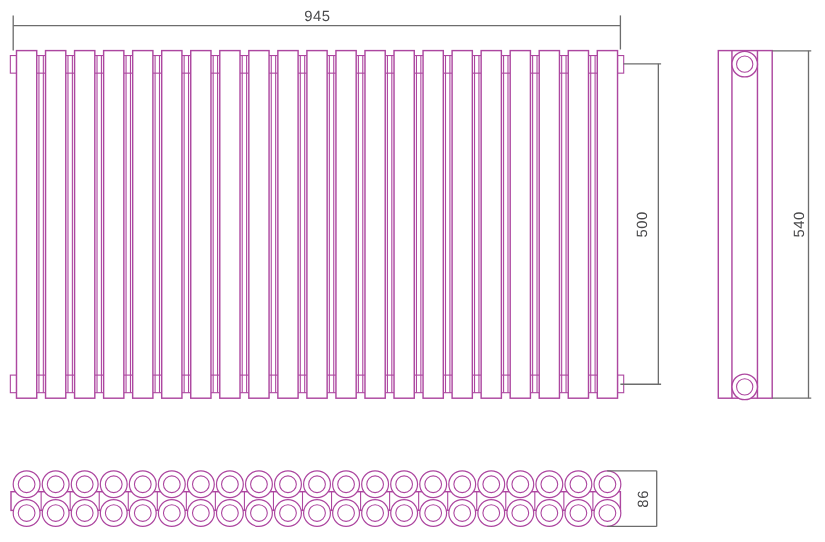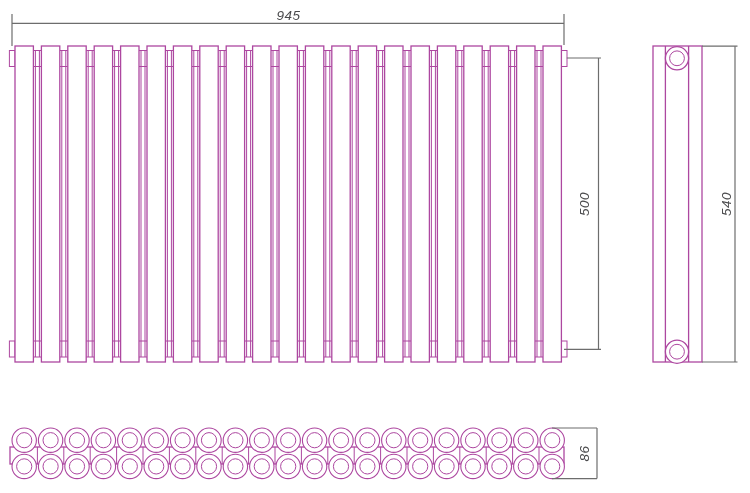--- a/index.html
+++ b/index.html
@@ -2,21 +2,21 @@
 <html style="--outline: #ad47a0; --dimline: #6d6d6d; --dimtext: #4b4b4d; --bg: #ffffff;"><head>
 <meta charset="utf-8">
 <style>
   :root{
     --outline:#ad47a0;
     --dimline:#6d6d6d;
     --dimtext:#4b4b4d;
     --bg:#ffffff;
   }
   html,body{margin:0;padding:0;background:var(--bg);}
-  .canvas-wrap{width:750px;height:493px;background:var(--bg);overflow:hidden;font-style:italic;}
+  .canvas-wrap{width:750px;height:493px;background:var(--bg);overflow:hidden;}
   svg{display:block;}
   .mg{fill:none;stroke:var(--outline);stroke-width:1.3;}
   .mgf{fill:#fff;stroke:var(--outline);stroke-width:1.3;}
   .mgt{fill:none;stroke:var(--outline);stroke-width:1;}
   .mgtf{fill:#fff;stroke:var(--outline);stroke-width:1.1;}
   .dim{fill:none;stroke:var(--dimline);stroke-width:1.2;}
   .dimtext{
     fill:var(--dimtext);
     font-family:"Liberation Sans", sans-serif;
     font-size:13.5px;

